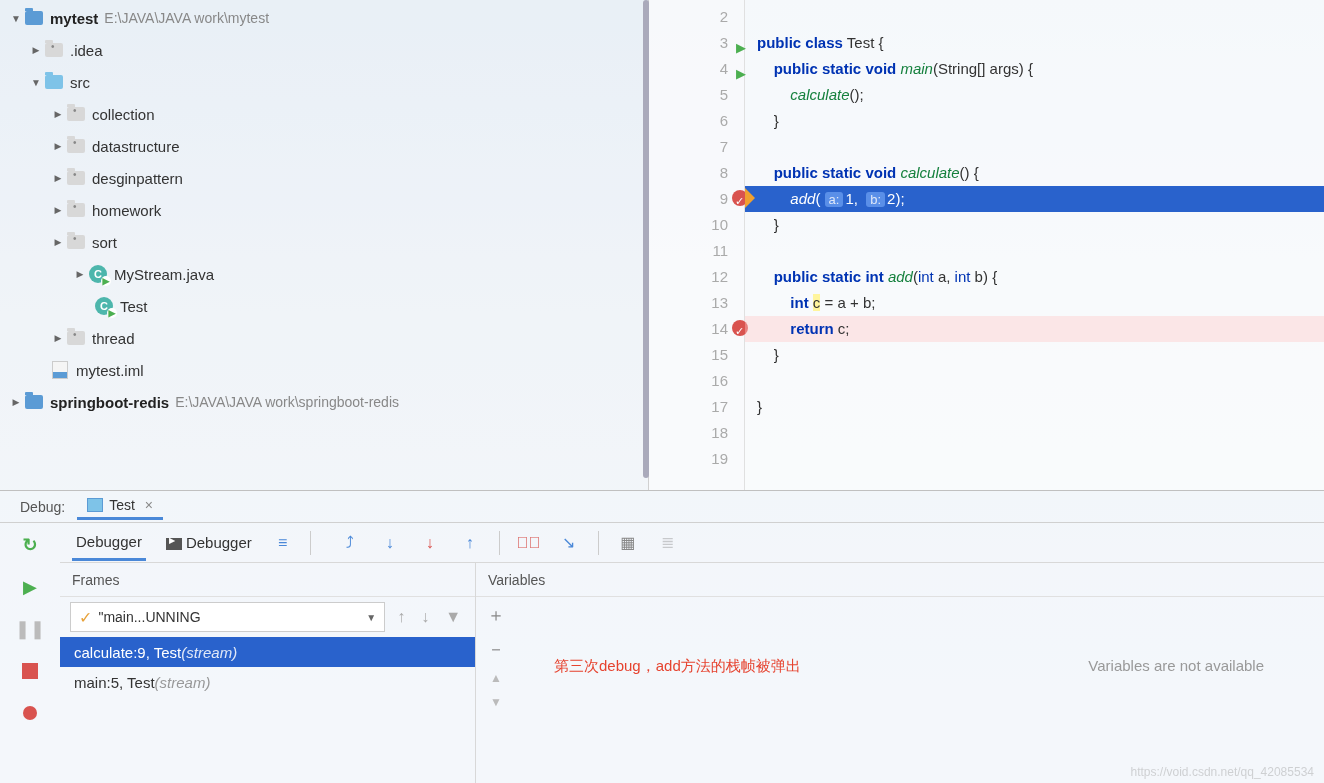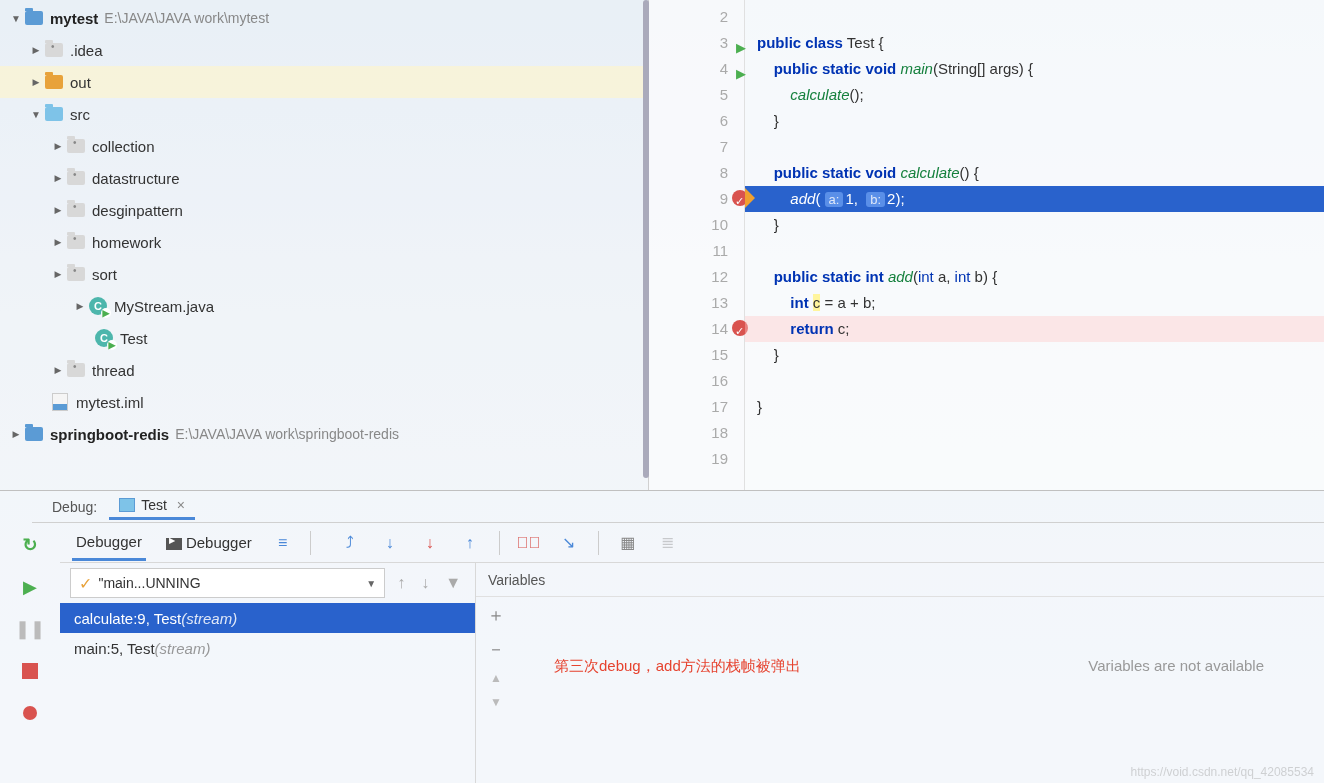--- a/index.html
+++ b/index.html
@@ -44,21 +44,21 @@
 .cline.exec::before { content:""; position:absolute; left:0; top:2px; width:0; height:0; border-top:10px solid transparent; border-bottom:10px solid transparent; border-left:10px solid #f0a030; }
 .cline.bp-line { background:rgba(255,200,200,0.4); }
 .kw { color:#0033b3; font-weight:bold; }
 .fn { color:#15803d; font-style:italic; }
 .type { color:#0033b3; }
 .hint { background:#e8e8e8; color:#888; padding:0 4px; border-radius:3px; font-size:13px; margin-right:2px; }
 .cline.exec .hint { background:#5a8fe8; color:#e0e8f8; }
 .hl-var { background:#fff59d; }
 
 .debug-panel { border-top:1px solid #c0c0c0; height:293px; background:rgba(245,248,252,0.7); display:flex; flex-direction:column; }
-.debug-tabs { height:32px; display:flex; align-items:center; padding-left:20px; gap:8px; border-bottom:1px solid #d0d0d0;margin-left:32px; }
+.debug-tabs { height:32px; display:flex; align-items:center; padding-left:20px; gap:8px; border-bottom:1px solid #d0d0d0; }
 .debug-tabs .lbl { color:#555; font-size:14px; margin-right:4px; }
 .debug-tab { display:flex; align-items:center; gap:6px; padding:4px 10px; border-bottom:3px solid #4a88d8; font-size:14px; }
 .debug-tab .ticon { width:16px; height:14px; background:#7ec3e8; border:1px solid #5b9bd5; }
 .debug-tab .close { color:#888; font-size:14px; margin-left:4px; cursor:pointer; }
 
 .debug-body { flex:1; display:flex; }
 .debug-side { width:60px; display:flex; flex-direction:column; align-items:center; padding-top:8px; gap:14px; }
 .dbtn { width:28px; height:28px; display:flex; align-items:center; justify-content:center; cursor:pointer; border-radius:3px; font-size:18px; }
 .ic-rerun { color:#4caf50; font-weight:bold; }
 .ic-resume { color:#4caf50; }
@@ -112,27 +112,20 @@
         </span>
       <span class="tree-label bold">mytest</span>
       <span class="tree-path">E:\JAVA\JAVA work\mytest</span>
     </div>
     <div class="tree-row pad1">
       <span class="arrow right"></span>
       <span class="ficon">
           <span class="fold-pkg"></span>
         </span>
       <span class="tree-label">.idea</span>
-    </div>
-    <div class="tree-row pad1 highlight">
-      <span class="arrow right"></span>
-      <span class="ficon">
-          <span class="fold-orange"></span>
-        </span>
-      <span class="tree-label">out</span>
     </div>
     <div class="tree-row pad1">
       <span class="arrow down"></span>
       <span class="ficon">
           <span class="fold-lblue"></span>
         </span>
       <span class="tree-label">src</span>
     </div>
     <div class="tree-row pad2">
         <span class="arrow right"></span>
@@ -285,20 +278,21 @@
           <span class="tb-sep"></span>
           <span class="tb-ic red">✕⃞</span>
           <span class="tb-ic">↘</span>
           <span class="tb-sep"></span>
           <span class="tb-ic gray">▦</span>
           <span class="tb-ic gray" style="opacity:0.4">≣</span>
         </div>
       </div>
       <div class="debug-content">
         <div class="frames-pane">
+          <div class="pane-header">Frames</div>
           <div class="frames-tools">
             <div class="thread-sel">
               <span class="chk">✓</span>
               <span>"main...UNNING</span>
               <span class="dd">▼</span>
             </div>
             <span class="nav-ic">↑</span>
             <span class="nav-ic">↓</span>
             <span class="nav-ic">▼</span>
           </div>

